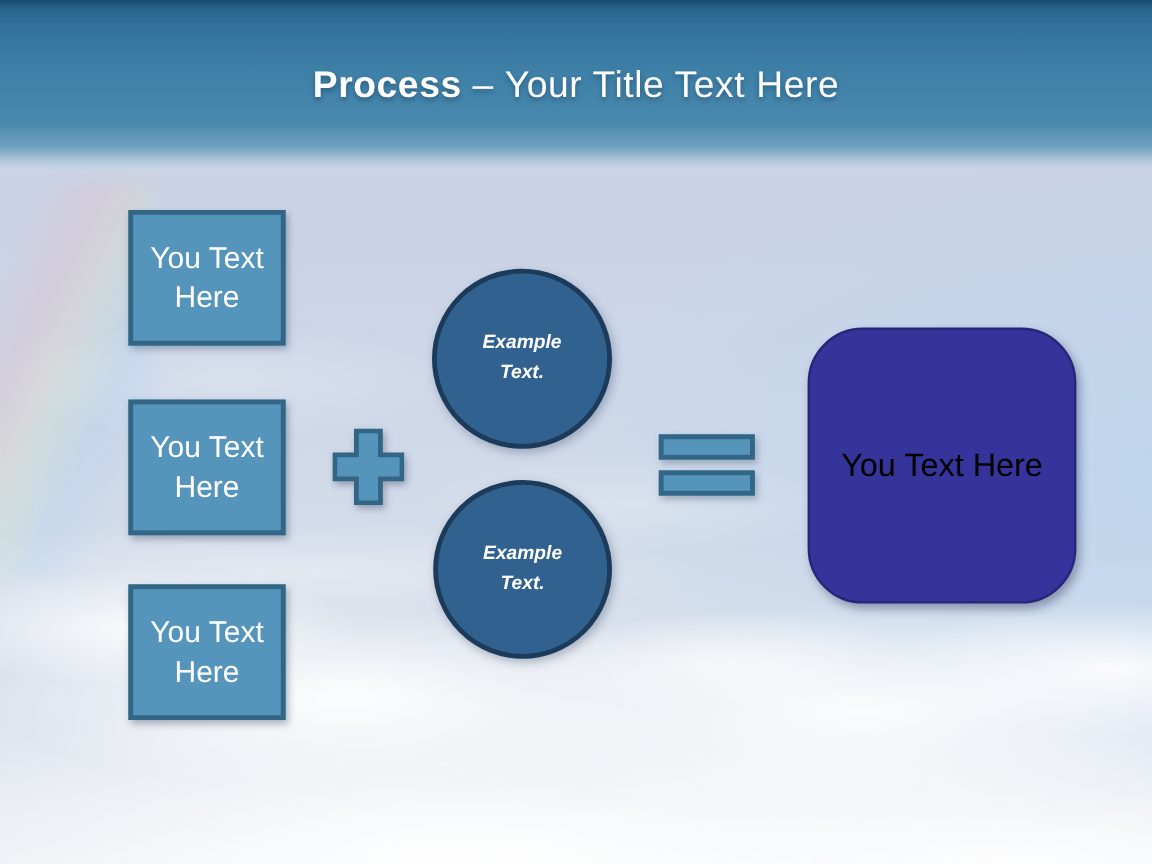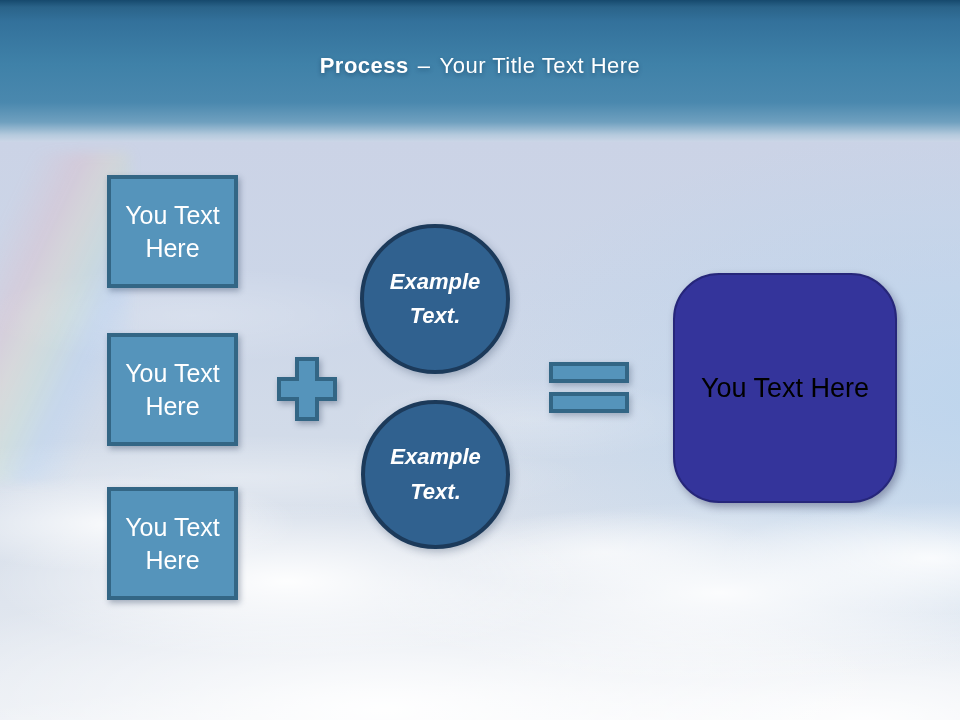--- a/index.html
+++ b/index.html
@@ -10,21 +10,21 @@
   }
   
   .header{
     position:absolute;top:0;left:0;width:960px;height:142px;
     background:linear-gradient(180deg,
       #16496d 0%,#2a6389 5%,#33719b 15%,#3f81a8 45%,
       #4a88ae 72%,#6fa0bf 86%,#b5cadd 95%,#ccd6e7 100%);
   }
   .title{
     position:absolute;top:53px;left:0;width:100%;margin:0;
-    text-align:center;font-size:22px;font-weight:400;
+    text-align:center;font-size:31px;font-weight:400;
     color:var(--title-text,#ffffff);
     text-shadow:0 2px 4px rgba(10,40,70,.4);
     letter-spacing:.5px;
   }
   .t-bold{font-weight:700;margin-right:9px;}
   .t-dash{margin-right:9px;}
   
   .sky{
     position:absolute;top:142px;left:0;width:960px;height:578px;
     background:
@@ -68,21 +68,21 @@
   .plus path{
     fill:var(--shape-fill,#5594bb);
     stroke:var(--shape-border,#336685);
     stroke-width:4;
   }
   .circle{
     position:absolute;box-sizing:border-box;border-radius:50%;
     background:var(--circle-fill,#30618f);
     border:4px solid var(--circle-border,#1c3a5a);
     display:flex;align-items:center;justify-content:center;text-align:center;
-    color:var(--shape-text,#ffffff);font-size:22px;font-weight:700;font-style:italic;
+    color:var(--shape-text,#ffffff);font-size:16px;font-weight:700;font-style:italic;
     line-height:1.55;box-shadow:2px 3px 8px rgba(30,50,80,.3);
   }
   .circle span{width:100px;}
   .circle1{left:360px;top:224px;width:150px;height:150px;}
   .circle2{left:361px;top:400px;width:149px;height:149px;}
   .equals{
     position:absolute;left:549px;top:362px;width:80px;height:51px;
     display:flex;flex-direction:column;justify-content:space-between;
     filter:drop-shadow(2px 3px 3px rgba(30,50,80,.3));
   }

